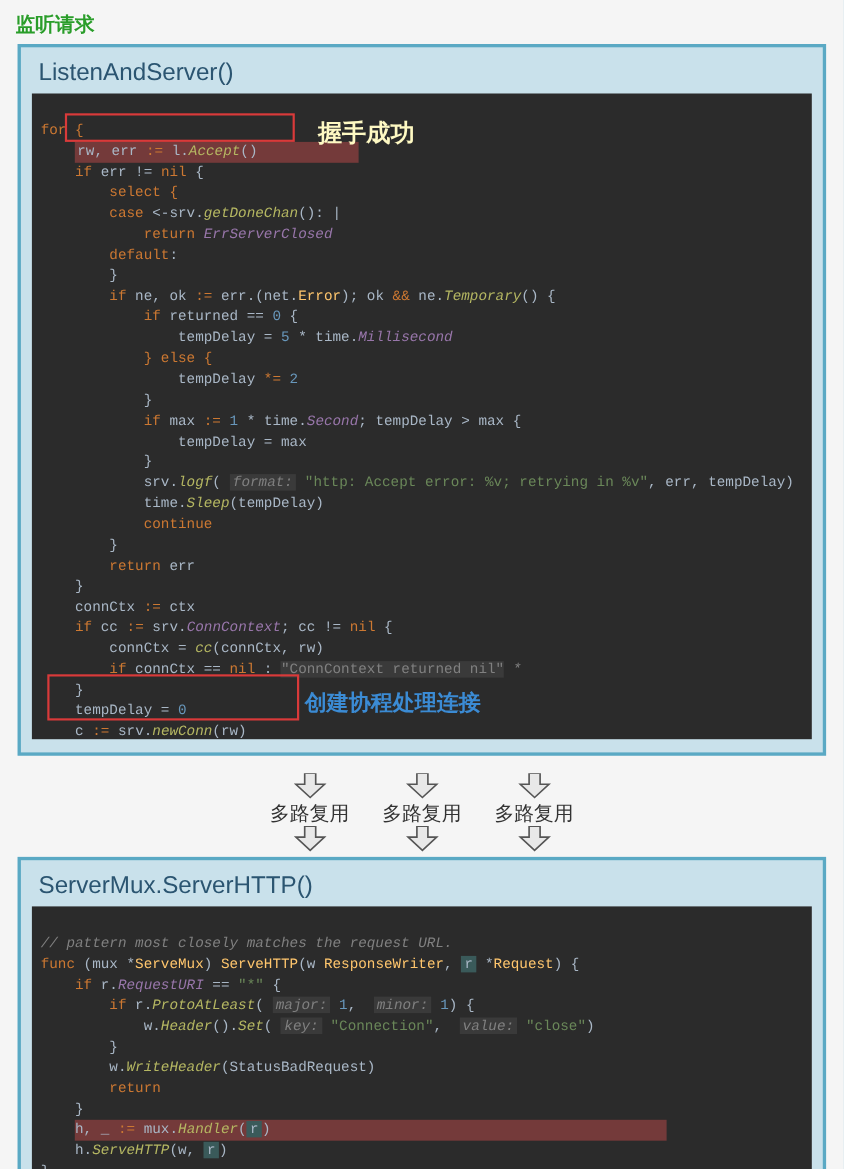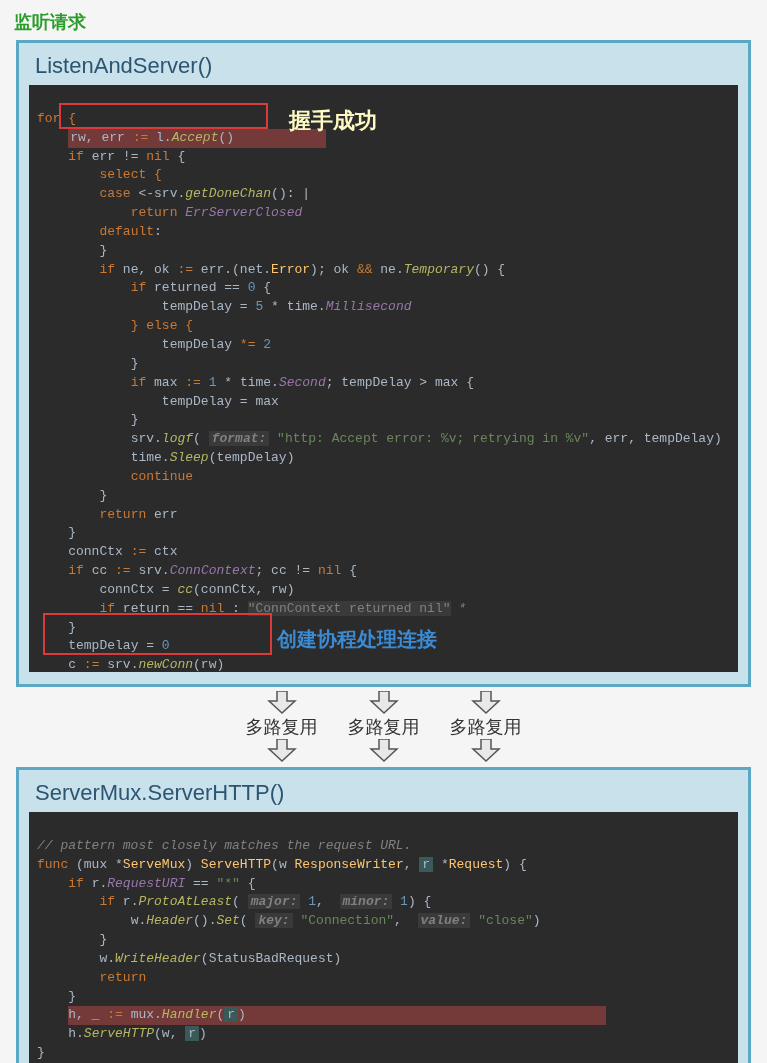--- a/index.html
+++ b/index.html
@@ -14,21 +14,21 @@
     color: #2a9d2a;
     font-size: 18px;
     font-weight: bold;
     margin: 2px 0 6px 6px;
     text-shadow: 0 0 3px rgba(255,255,255,0.8);
   }
   .panel {
     border: 3px solid #5aa9c4;
     background: #c9e1eb;
     padding: 8px 10px 12px;
-    margin: 4px 8px 4px;
+    margin: 4px 8px 16px;
   }
   .panel-title {
     color: #2b5571;
     font-size: 22px;
     font-weight: 500;
     margin: 2px 0 6px 6px;
     font-family: Verdana, sans-serif;
   }
   .code-block {
     background: #2b2b2b;
@@ -43,21 +43,21 @@
   }
   
   .kw { color: #cc7832; }         
   .fn { color: #b5b762; font-style: italic; }  
   .fn2 { color: #ffc66d; }         
   .prop { color: #9876aa; font-style: italic;}
   .str { color: #6a8759; }        
   .num { color: #6897bb; }        
   .cmt { color: #808080; font-style: italic; }
   .cmt2 { color: #808080; background:#3a3a3a; }
-  .hint { color: #808080; font-style: italic; background:#3a3a3a; padding:0 3px;font-weight:bold;}
+  .hint { color: #808080; font-style: italic; background:#3a3a3a; padding:0 3px;}
   .hl-line { background: #743a3a; display:inline-block;}
   .red-box {
     border: 2px solid #d93a3a;
     position: absolute;
     pointer-events: none;
   }
   .overlay-label {
     position: absolute;
     font-family: "Microsoft YaHei", sans-serif;
     font-weight: bold;
@@ -109,21 +109,21 @@
             <span>}</span>
             <span>srv.</span><span class="fn">logf</span><span>( </span><span class="hint">format:</span><span> </span><span class="str">"http: Accept error: %v; retrying in %v"</span><span>, err, tempDelay)</span>
             <span>time.</span><span class="fn">Sleep</span><span>(tempDelay)</span>
             <span class="kw">continue</span>
         <span>}</span>
         <span class="kw">return</span><span> err</span>
     <span>}</span>
     <span>connCtx </span><span class="kw">:=</span><span> ctx</span>
     <span class="kw">if</span><span> cc </span><span class="kw">:=</span><span> srv.</span><span class="prop">ConnContext</span><span>; cc != </span><span class="kw">nil</span><span> {</span>
         <span>connCtx = </span><span class="fn">cc</span><span>(connCtx, rw)</span>
-        <span class="kw">if</span><span> return == </span><span class="kw">nil</span><span> : </span><span class="cmt2">"ConnContext returned nil"</span><span class="cmt"> *</span>
+        <span class="kw">if</span><span> connCtx == </span><span class="kw">nil</span><span> : </span><span class="cmt2">"ConnContext returned nil"</span><span class="cmt"> *</span>
     <span>}</span>
     <span>tempDelay = </span><span class="num">0</span>
     <span>c </span><span class="kw">:=</span><span> srv.</span><span class="fn">newConn</span><span>(rw)</span>
     
     
 
 
     
     <div class="red-box" style="left:30px; top:18px; width:205px; height:22px;"></div>
     <div class="red-box" style="left:14px; top:528px; width:225px; height:38px;"></div>

